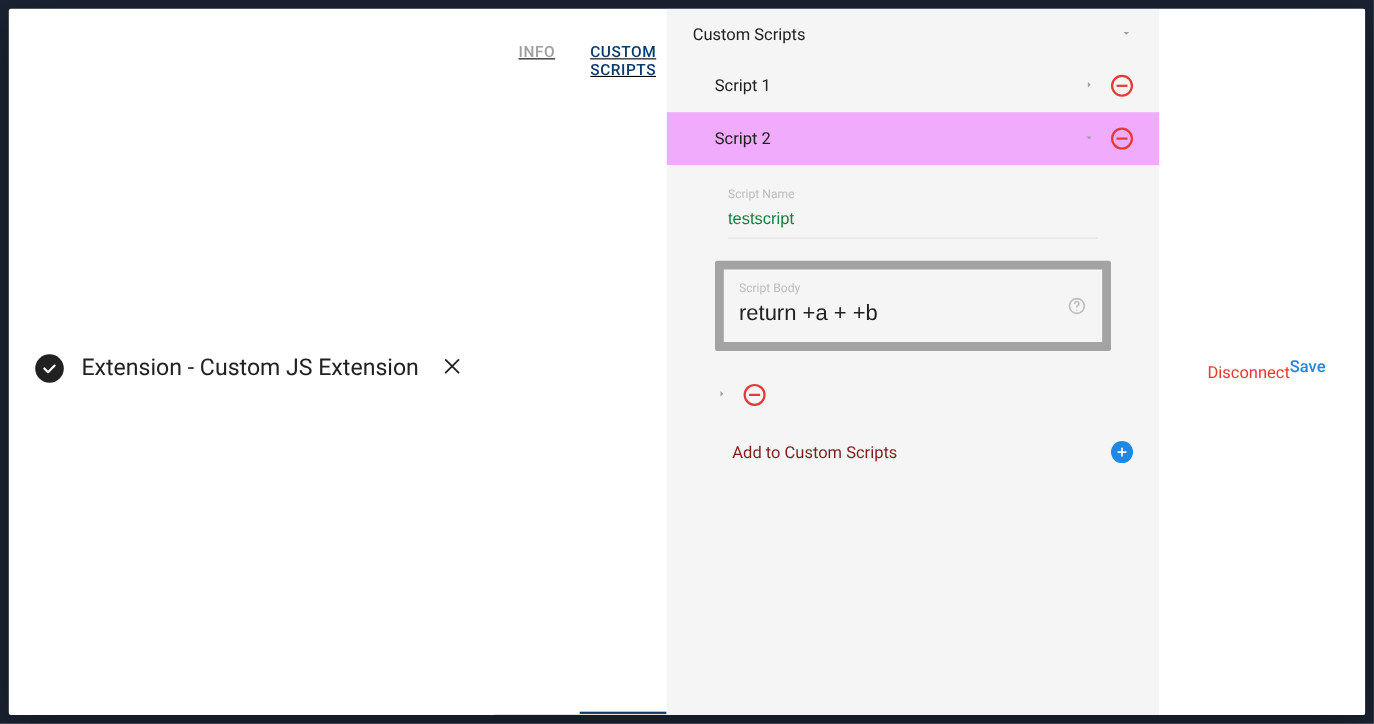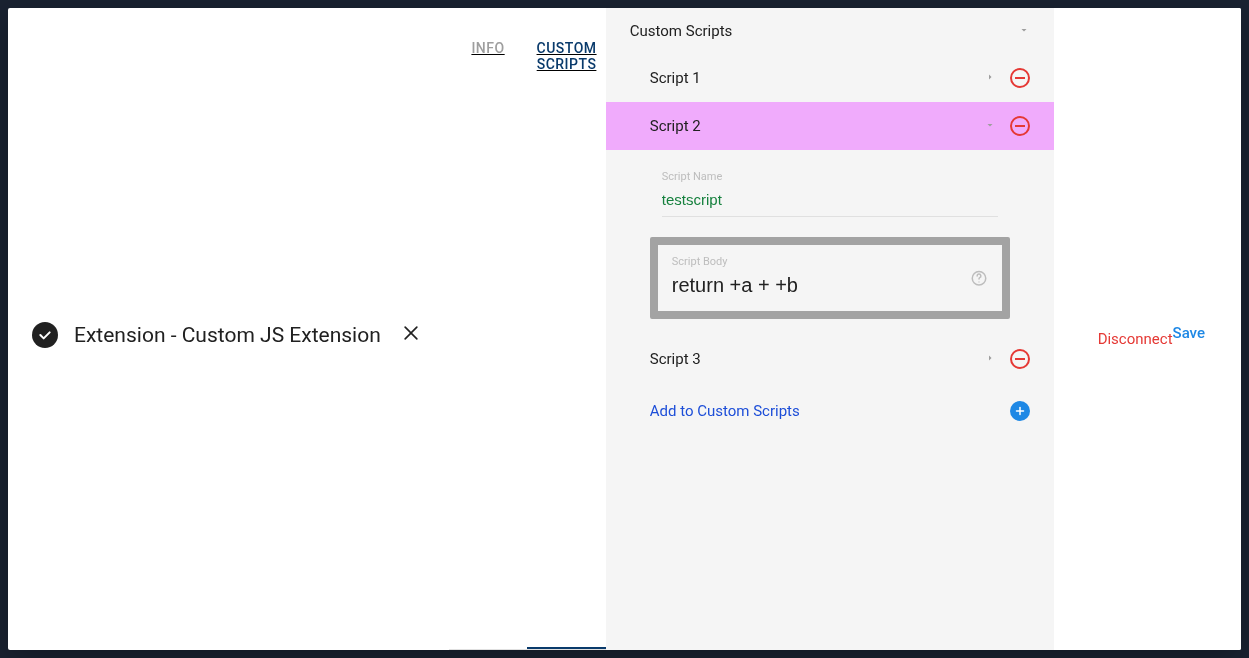--- a/index.html
+++ b/index.html
@@ -158,23 +158,24 @@
       cursor: pointer;
     }
     .help-icon svg { width: 18px; height: 18px; }
     .add-row {
       display: flex;
       align-items: center;
       justify-content: space-between;
       padding: 18px 24px 18px 44px;
     }
     .add-link {
-      color: #1d4ed8;
-      font-size: 15px;
-      cursor: pointer;
+      color: #7f1d1d;
+      font-size: 15px;
+      cursor: pointer;
+      margin-left: 16px;
     }
     .add-icon {
       width: 20px;
       height: 20px;
       border-radius: 50%;
       background: #1e88e5;
       display: flex;
       align-items: center;
       justify-content: center;
       cursor: pointer;
@@ -269,21 +270,20 @@
           <svg viewBox="0 0 24 24" fill="none" stroke="currentColor" stroke-width="2">
               <circle cx="12" cy="12" r="9"></circle>
               <path d="M9.5 9a2.5 2.5 0 1 1 3.5 2.3c-.8.4-1 .9-1 1.7" stroke-linecap="round"></path>
               <circle cx="12" cy="17" r="0.8" fill="currentColor" stroke="none"></circle>
             </svg>
         </span>
       </div>
     </div>
 
     <div class="script-row">
-      <span class="label">Script 3</span>
       <span class="chev">
         <svg width="12" height="12" viewBox="0 0 24 24" fill="currentColor">
             <path d="M10 7l5 5-5 5z"></path>
           </svg>
       </span>
       <span class="remove-btn"></span>
     </div>
 
     <div class="add-row">
       <span class="add-link">Add to Custom Scripts</span>

